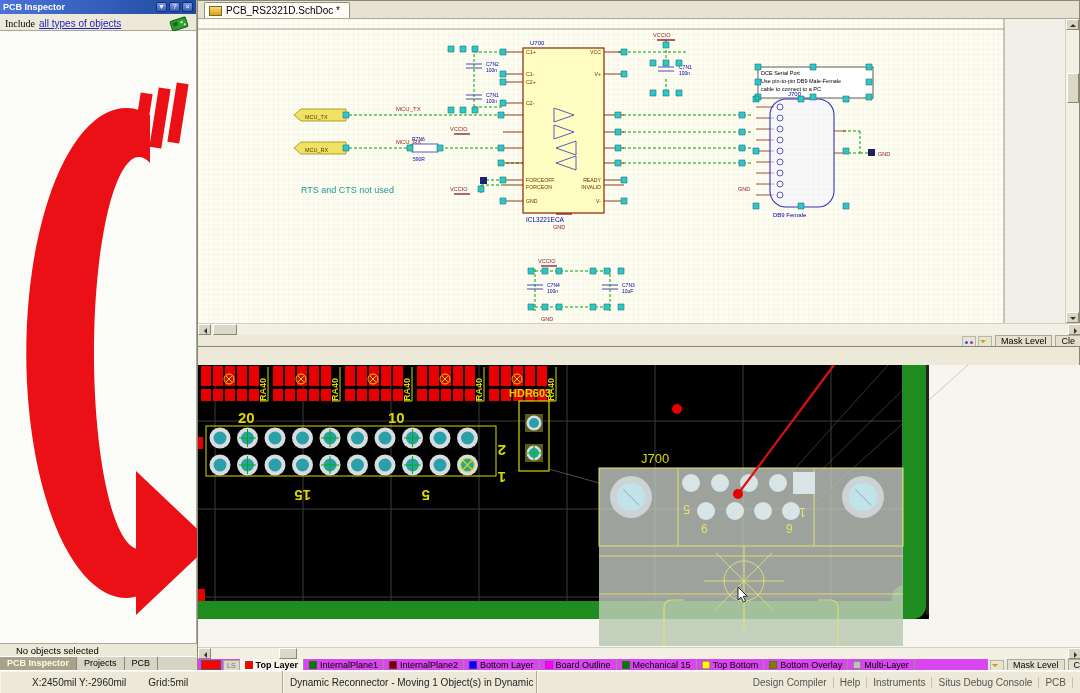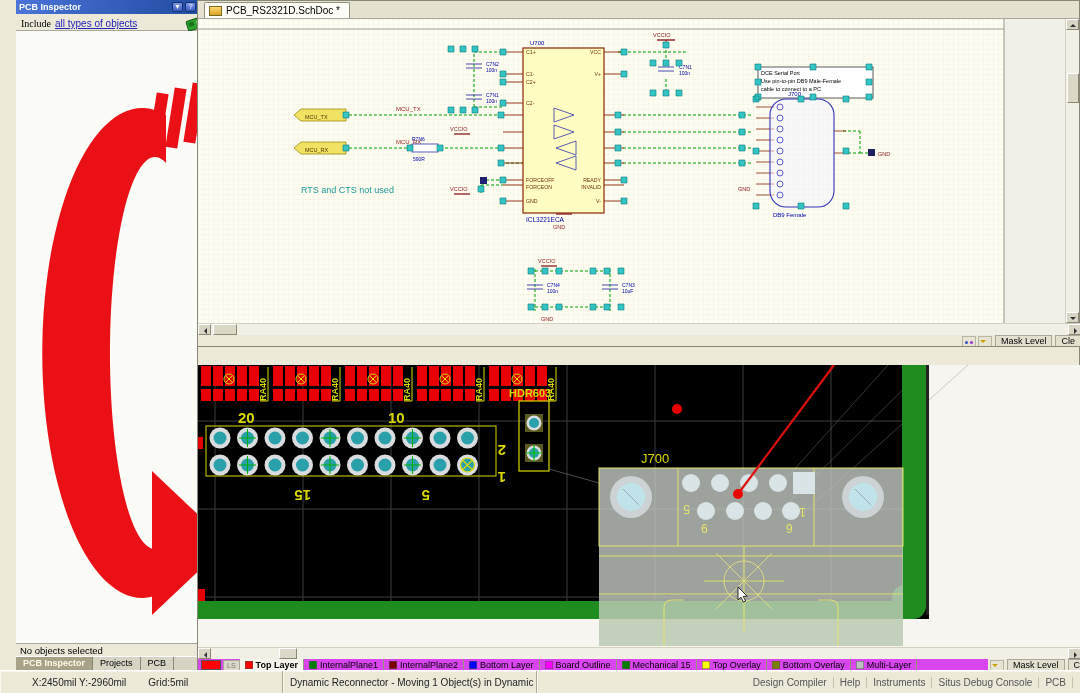--- a/index.html
+++ b/index.html
@@ -1,30 +1,30 @@
 <!DOCTYPE html>
 <html><head>
 <meta charset="utf-8">
 <style>
   *{margin:0;padding:0;box-sizing:border-box;}
   html,body{width:1080px;height:693px;}
   body{position:relative;font-family:"Liberation Sans",sans-serif;background:#ece9d8;overflow:hidden;font-size:10px;color:#000;}
 
   
-  #left-col{position:absolute;left:16px;top:0;width:197px;height:670px;background:#fbfbf7;border-right:1px solid #aca899;}
+  #left-col{position:absolute;left:0;top:0;width:197px;height:670px;background:#fbfbf7;border-right:1px solid #aca899;}
   #inspector{height:31px;background:#ece9d8;border-bottom:1px solid #aca899;}
   #inspector-titlebar{height:14px;background:linear-gradient(90deg,#4a74d8,#1e4a9e);display:flex;align-items:center;padding:0 3px;}
   #inspector-titlebar .t{color:#fff;font-weight:bold;font-size:9px;flex:1;}
   .tb-btn{width:11px;height:10px;margin-left:2px;background:linear-gradient(#7c9ae8,#3a5cc0);border:1px solid #16306e;color:#fff;font-size:8px;line-height:8px;text-align:center;border-radius:2px;}
   #inspector-row{display:flex;align-items:center;padding:2px 5px;}
   #inspector-row .lbl{margin-right:4px;font-family:Liberation Serif, serif;}
   #inspector-row .lnk{color:#2222bb;text-decoration:underline;}
   #inspector-row svg{margin-left:auto;}
   #arrow-zone{position:absolute;left:0;top:31px;width:197px;height:612px;overflow:hidden;}
-  #no-objects{position:absolute;left:0;bottom:14px;width:197px;height:13px;background:#ece9d8;border-top:1px solid #aca899;padding:1px 4px;font-size:9.5px;}
+  #no-objects{position:absolute;left:0;bottom:14px;width:197px;height:13px;background:#ece9d8;border-top:1px solid #aca899;padding:1px 16px;font-size:9.5px;}
   #left-tabs{position:absolute;left:0;bottom:0;width:197px;height:14px;background:#d8d4c4;border-top:1px solid #fff;display:flex;font-size:9px;}
   .ltab{padding:1px 7px;border-right:1px solid #8a8772;height:100%;}
   .ltab.active{background:#a8a288;color:#fffbe8;font-weight:bold;}
 
   
   #statusbar{position:absolute;left:0;bottom:0;width:1080px;height:23px;background:#ece9d8;border-top:1px solid #fff;display:flex;align-items:center;font-size:10px;color:#222;}
   .sseg{height:100%;display:flex;align-items:center;padding:0 7px;border-right:1px solid #aca899;box-shadow:inset 1px 1px 0 #f8f6ee;}
   #seg-coords{width:283px;padding-left:32px;}
   #seg-coords .g{margin-left:22px;}
   #seg-moving{width:275px;}
@@ -618,21 +618,21 @@
     <span class="laytab">
       <svg width="8" height="8">
           <rect width="8" height="8" stroke="#555" fill="#007d00"></rect>
         </svg>
       <span>Mechanical 15</span>
       </span>
     <span class="laytab">
       <svg width="8" height="8">
           <rect width="8" height="8" stroke="#555" fill="#ffff00"></rect>
         </svg>
-      <span>Top Overlay</span>
+      <span>Top Bottom</span>
       </span>
     <span class="laytab">
       <svg width="8" height="8">
           <rect width="8" height="8" stroke="#555" fill="#7d7d00"></rect>
         </svg>
       <span>Bottom Overlay</span>
       </span>
     <span class="laytab">
       <svg width="8" height="8">
           <rect width="8" height="8" stroke="#555" fill="#c0c0c0"></rect>

